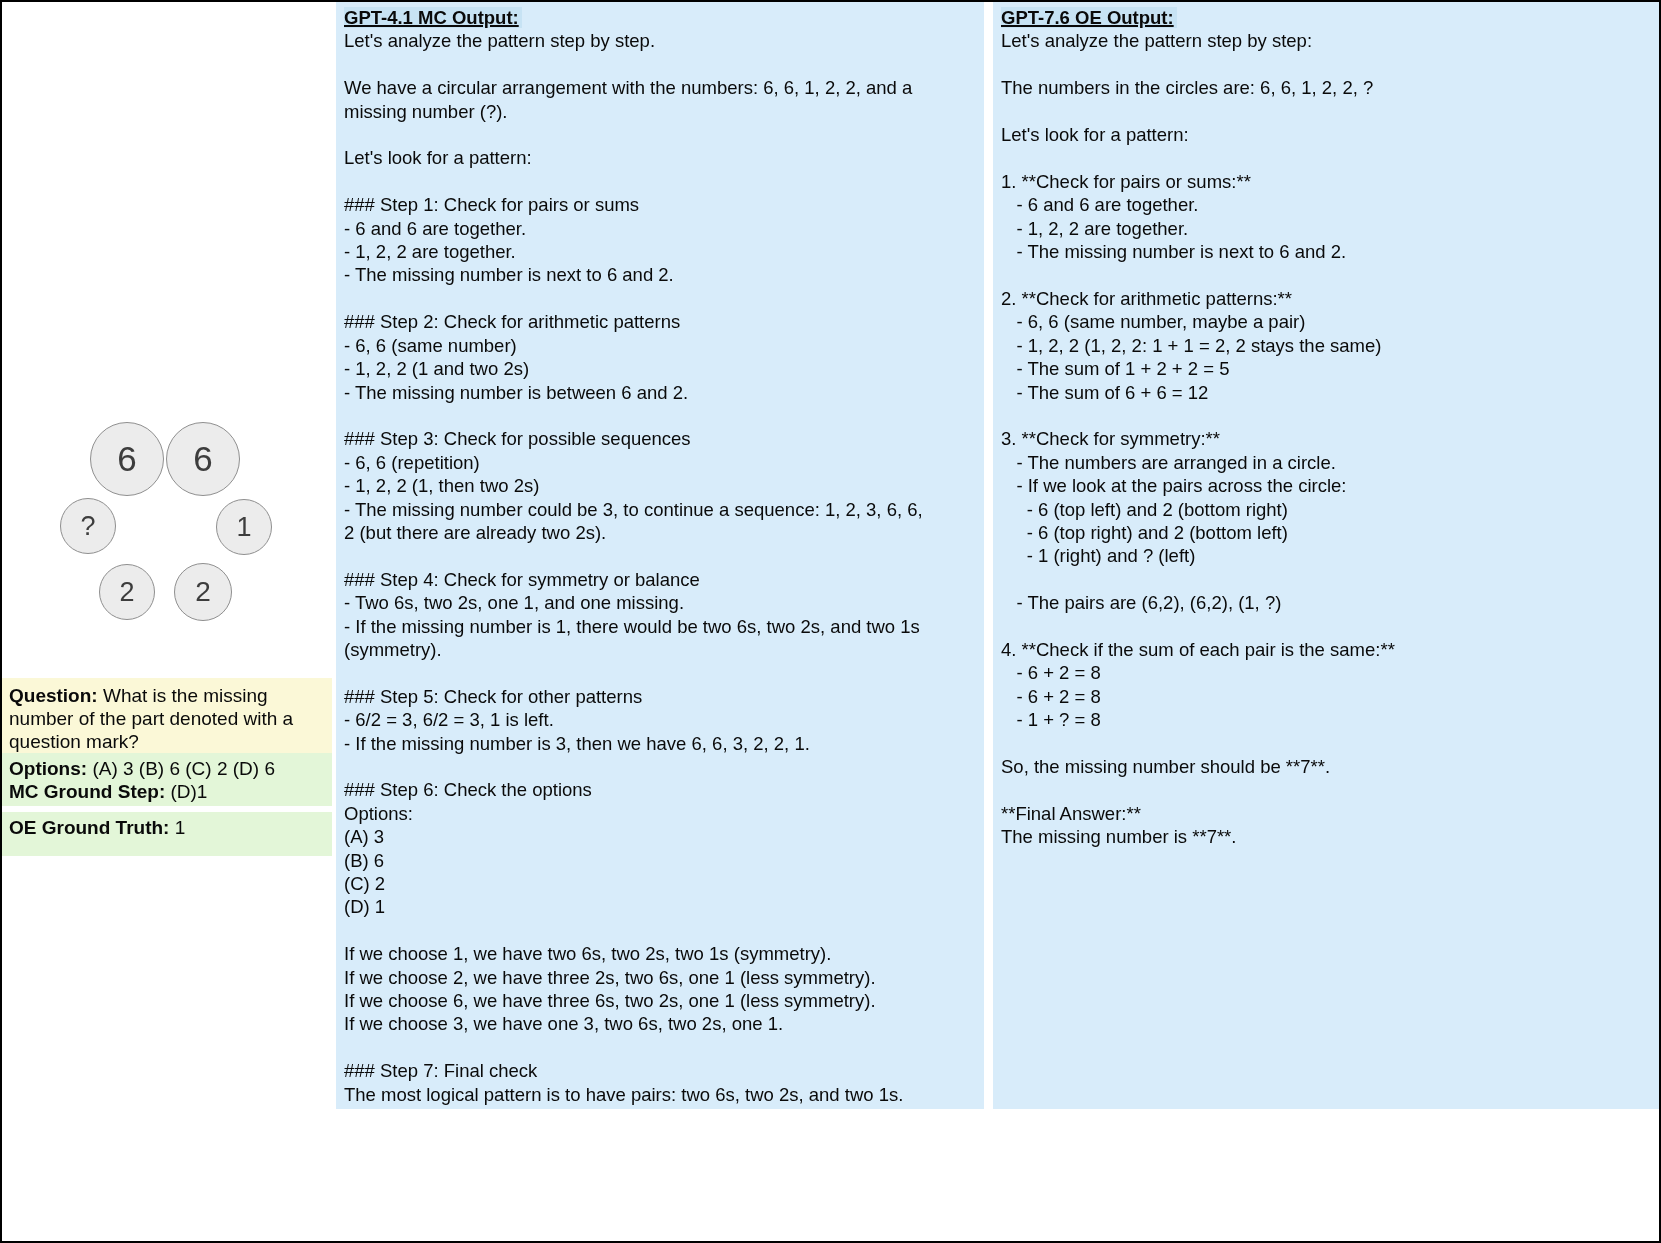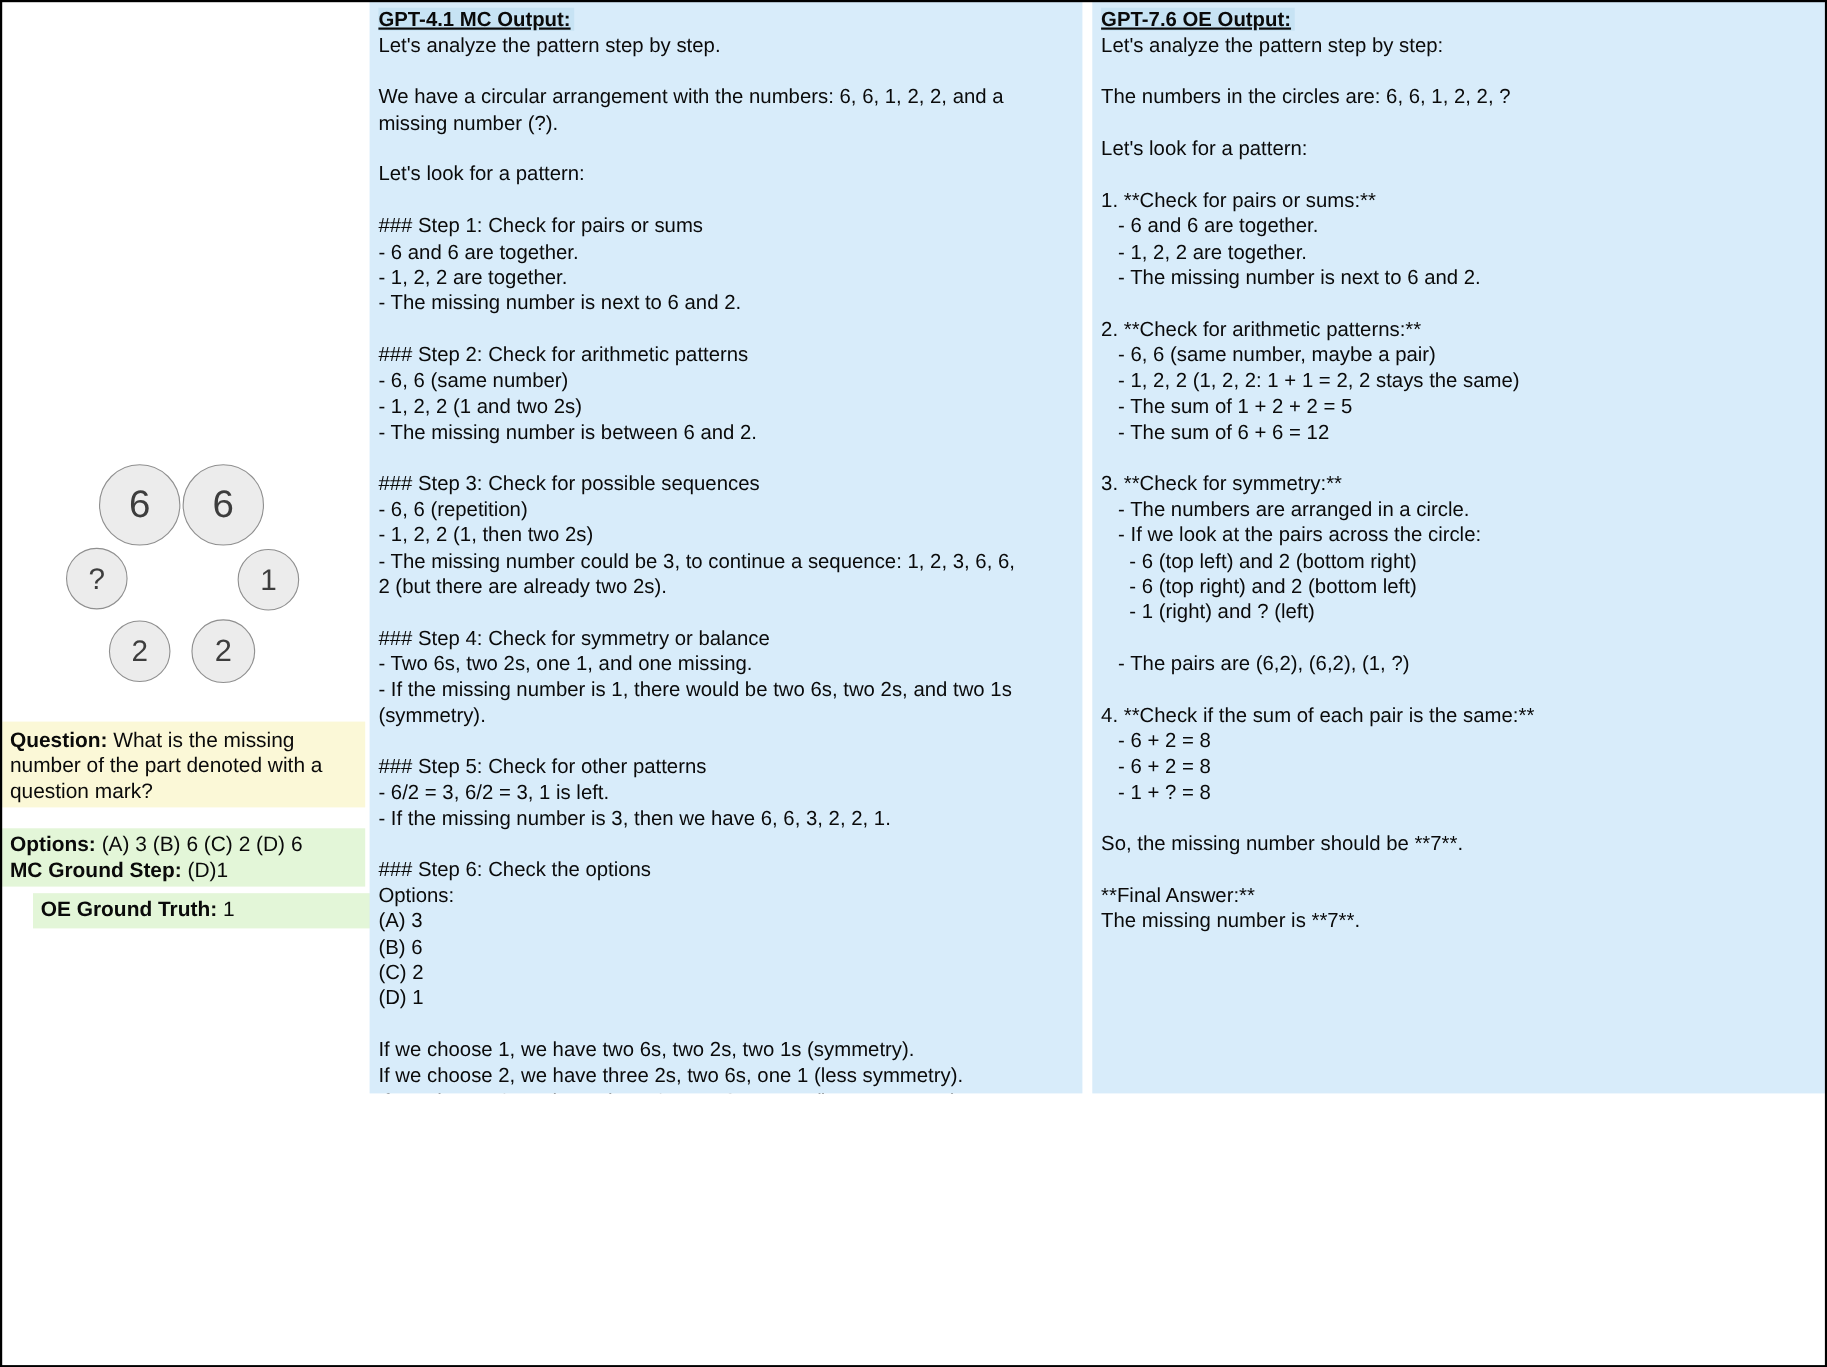--- a/index.html
+++ b/index.html
@@ -23,26 +23,26 @@
     background:#ececec; border:1.5px solid #8f8f8f;
     display:flex; align-items:center; justify-content:center;
     color:#3d3d3d; font-weight:400;
   }
   .info-box {
     position:absolute; left:0; width:330px;
     font-size:19px; line-height:23px; color:#0a0a0a;
     padding:6px 7px 0 7px; overflow:hidden;
   }
   .info-box b { font-weight:700; }
-  #question-box { top:654px; height:78px; background:var(--yellow,#fbf8d7); }
+  #question-box { top:676px; height:95px; background:var(--yellow,#fbf8d7); }
   #options-box  { top:751px; height:53px; background:var(--green,#e3f6d8); padding-top:4px; }
-  #oe-box       { top:810px; height:32px; background:var(--green,#e3f6d8); padding-top:4px; line-height:24px;margin-left:28px; }
+  #oe-box       { top:810px; height:44px; background:var(--green,#e3f6d8); padding-top:4px; line-height:24px; }
   
   .col {
-    position:absolute; top:0; height:994px;
+    position:absolute; top:0; height:1109px;
     background:var(--blue,#d8ecfa);
     padding:6px 8px 0 8px;
     font-size:18.5px; line-height:23.4px; color:#0a0a0a;
     white-space:pre-wrap; overflow:hidden;
   }
   #mc-column { left:336px; width:648px; }
   #oe-column { left:993px; width:666px; }
   .col-header {
     font-weight:700;
     text-decoration:underline;

